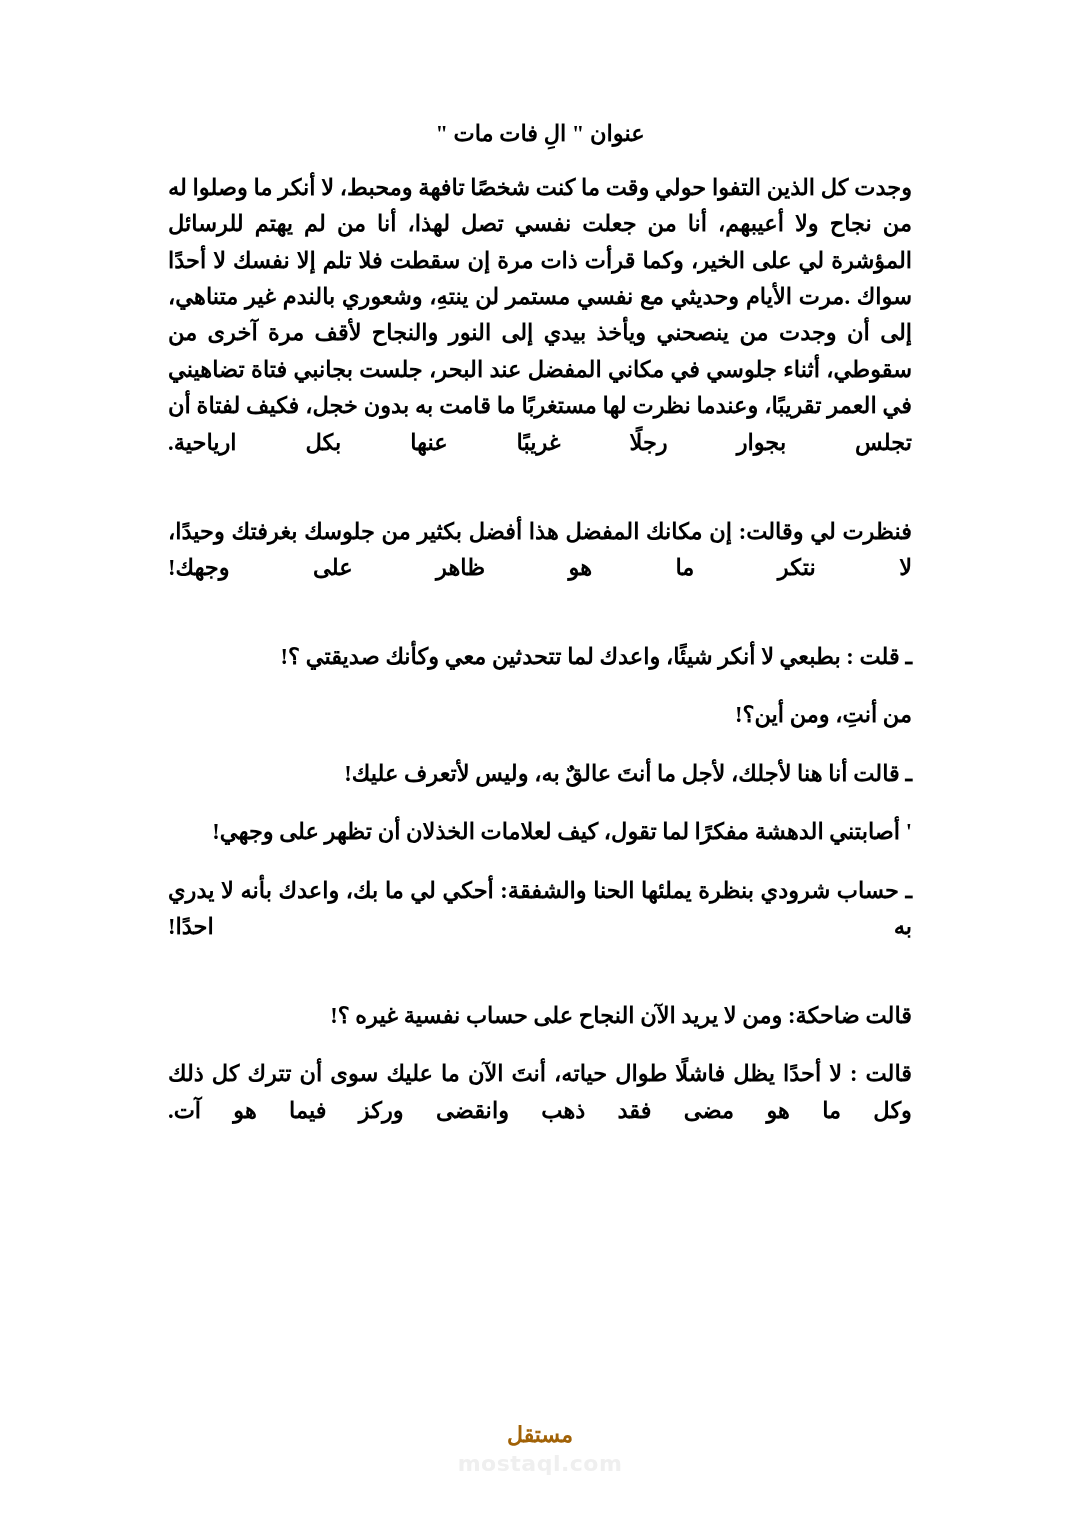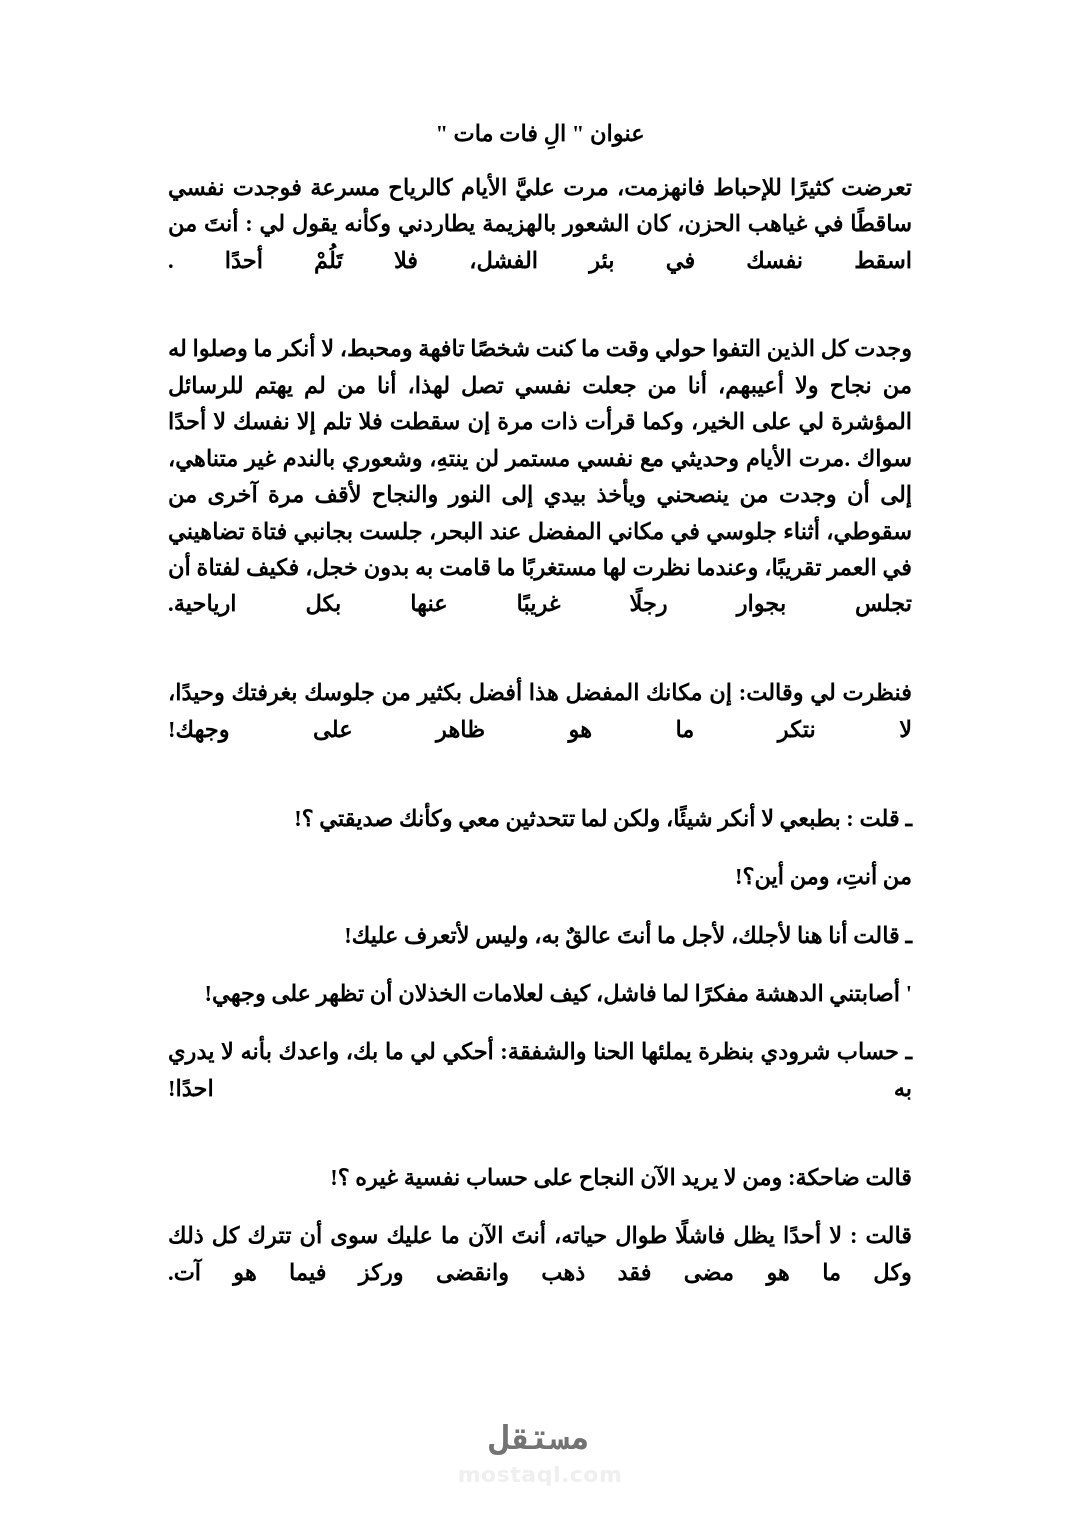--- a/index.html
+++ b/index.html
@@ -74,24 +74,24 @@
     left: 0;
     right: 0;
     top: 1424px;
     display: flex;
     flex-direction: column;
     align-items: center;
     justify-content: center;
     user-select: none;
   }
   .watermark .wm-ar {
-    font-family: Liberation Mono, monospace;
-    font-size: 33px;
+    font-family: Liberation Serif, serif;
+    font-size: 22px;
     font-weight: bold;
-    color: #737373;
+    color: #a16207;
     line-height: 1;
     direction: rtl;
     letter-spacing: 1px;
   }
   .watermark .wm-en {
     font-family: "DejaVu Sans", sans-serif;
     font-size: 22px;
     font-weight: bold;
     color: #efefef;
     line-height: 1;
@@ -102,33 +102,32 @@
 </style>
 </head>
 <body>
 
 <div class="page">
 
   <div class="content">
 
     <h1 class="doc-title">عنوان " الِ فات مات "</h1>
 
-    <p class="para">تعرضت كثيرًا للإحباط فانهزمت، مرت عليَّ الأيام كالرياح مسرعة فوجدت نفسي ساقطًا في غياهب الحزن، كان الشعور بالهزيمة يطاردني وكأنه يقول لي : أنتَ من اسقط نفسك في بئر الفشل، فلا تَلُمْ أحدًا .</p>
 
     <p class="para">وجدت كل الذين التفوا حولي وقت ما كنت شخصًا تافهة ومحبط، لا أنكر ما وصلوا له من نجاح ولا أعيبهم، أنا من جعلت نفسي تصل لهذا، أنا من لم يهتم للرسائل المؤشرة لي على الخير، وكما قرأت ذات مرة إن سقطت فلا تلم إلا نفسك لا أحدًا سواك .مرت الأيام وحديثي مع نفسي مستمر لن ينتهِ، وشعوري بالندم غير متناهي، إلى أن وجدت من ينصحني ويأخذ بيدي إلى النور والنجاح لأقف مرة آخرى من سقوطي، أثناء جلوسي في مكاني المفضل عند البحر، جلست بجانبي فتاة تضاهيني في العمر تقريبًا، وعندما نظرت لها مستغربًا ما قامت به بدون خجل، فكيف لفتاة أن تجلس بجوار رجلًا غريبًا عنها بكل ارياحية.</p>
 
     <p class="para">فنظرت لي وقالت: إن مكانك المفضل هذا أفضل بكثير من جلوسك بغرفتك وحيدًا، لا نتكر ما هو ظاهر على وجهك!</p>
 
-    <p class="para right gap">ـ قلت : بطبعي لا أنكر شيئًا، ولكن لما تتحدثين معي وكأنك صديقتي ؟!</p>
+    <p class="para right gap">ـ قلت : بطبعي لا أنكر شيئًا، واعدك لما تتحدثين معي وكأنك صديقتي ؟!</p>
 
     <p class="para right gap">من أنتِ، ومن أين؟!</p>
 
     <p class="para right gap">ـ قالت أنا هنا لأجلك، لأجل ما أنتَ عالقٌ به، وليس لأتعرف عليك!</p>
 
-    <p class="para right gap">' أصابتني الدهشة مفكرًا لما فاشل،  كيف لعلامات الخذلان أن تظهر على وجهي!</p>
+    <p class="para right gap">' أصابتني الدهشة مفكرًا لما تقول،  كيف لعلامات الخذلان أن تظهر على وجهي!</p>
 
     <p class="para">ـ حساب شرودي بنظرة يملئها الحنا والشفقة: أحكي لي ما بك، واعدك بأنه لا يدري به احدًا!</p>
 
 
     <p class="para right gap">قالت ضاحكة: ومن لا يريد الآن  النجاح على حساب نفسية غيره ؟!</p>
 
 
     <p class="para">قالت : لا أحدًا يظل فاشلًا طوال حياته، أنتَ الآن ما عليك سوى أن تترك كل ذلك وكل ما هو مضى فقد ذهب وانقضى وركز فيما هو آت.</p>
 
   </div>

